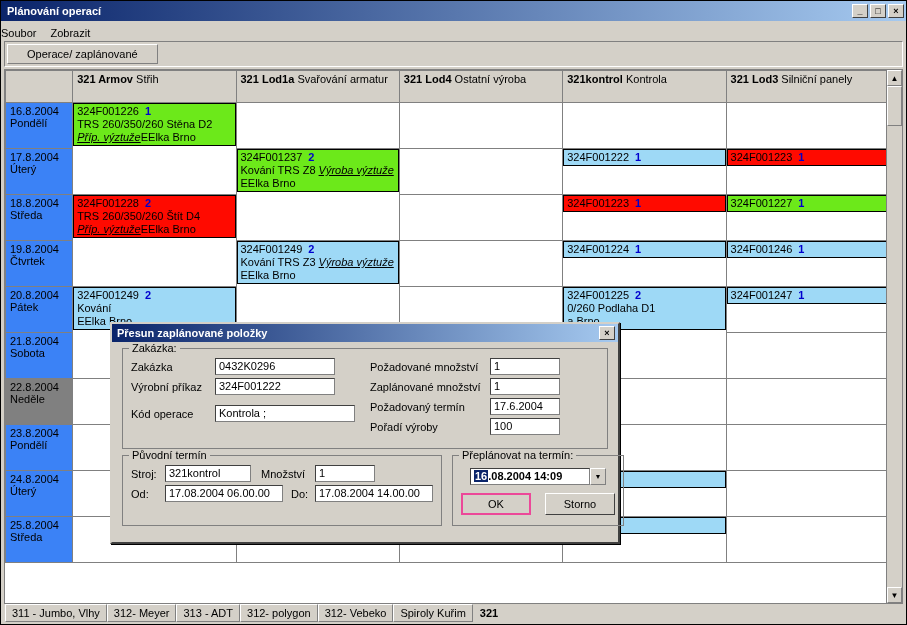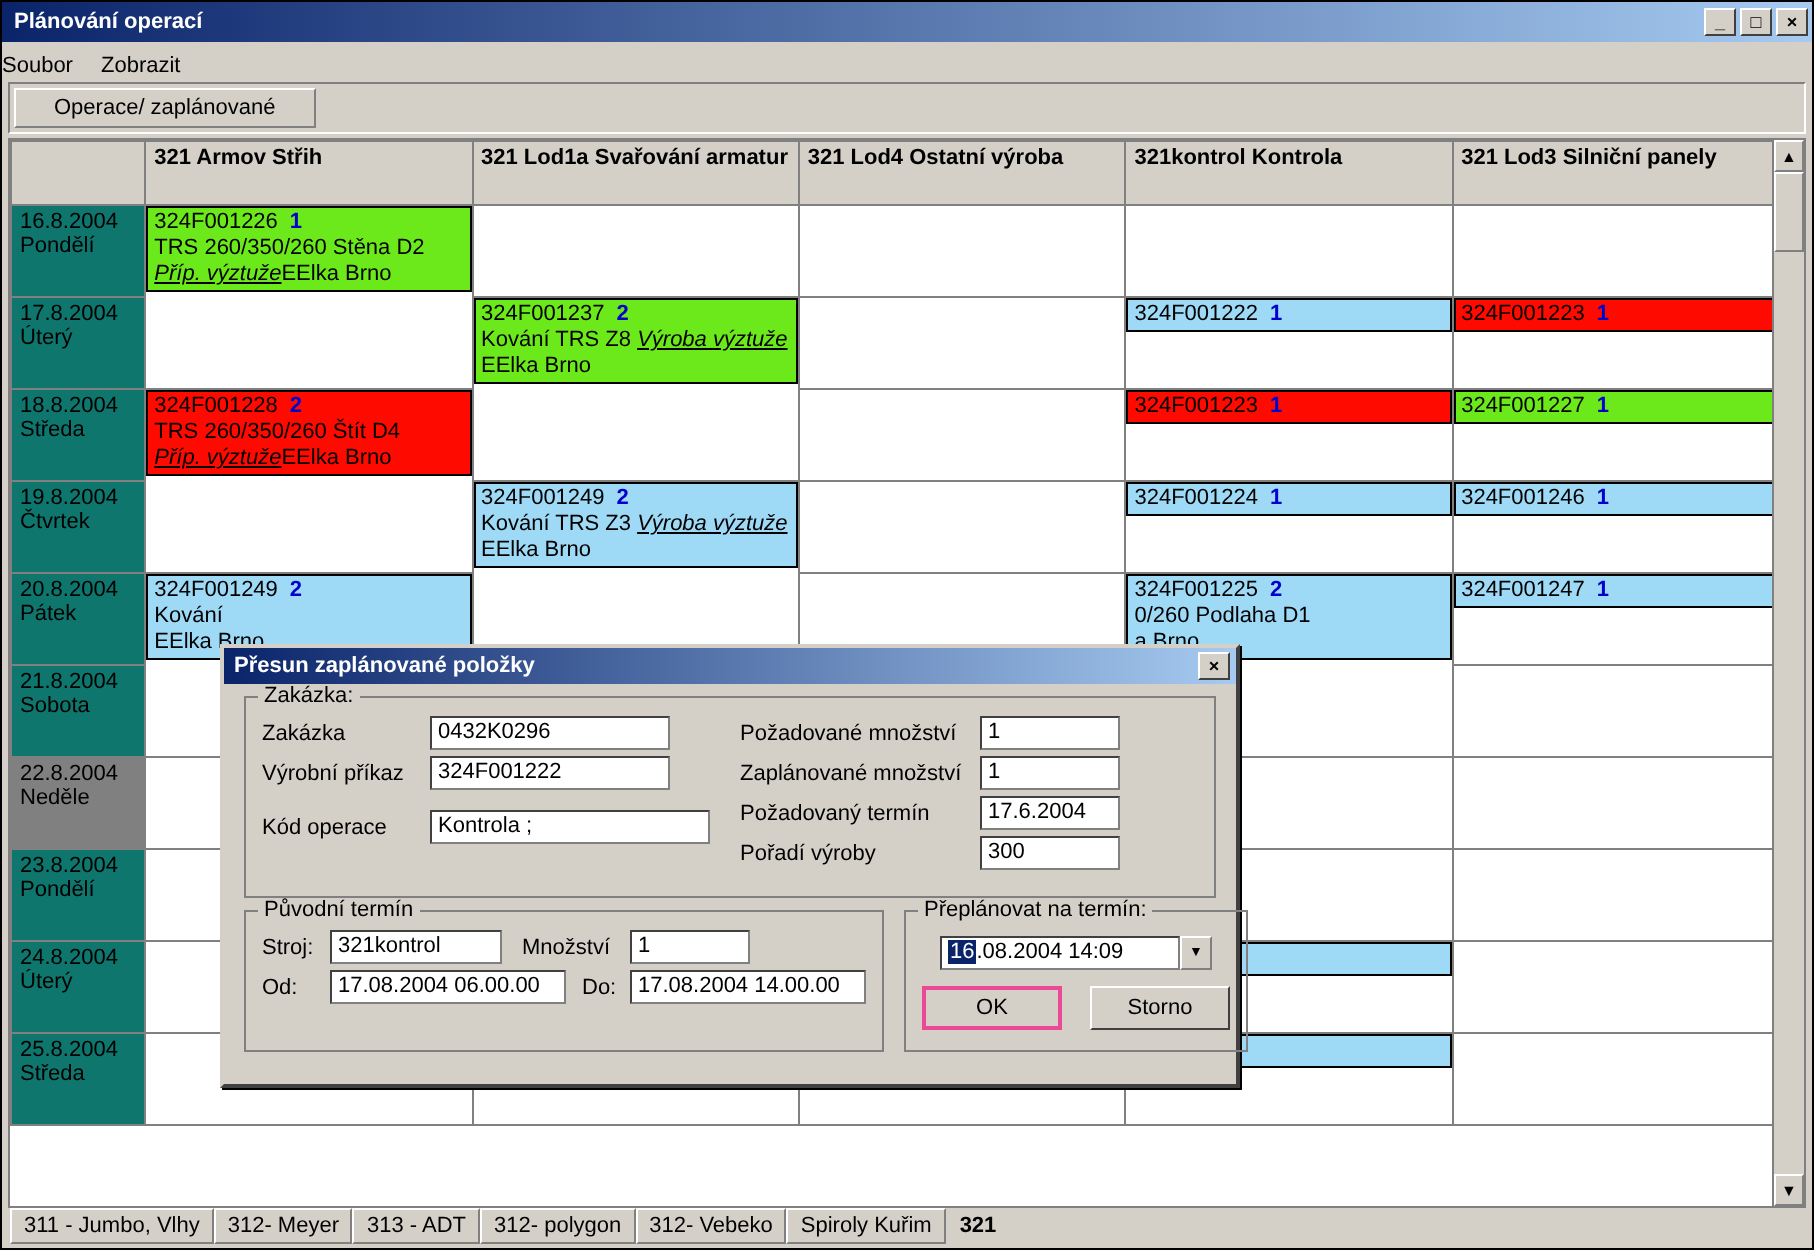--- a/index.html
+++ b/index.html
@@ -13,22 +13,22 @@
 .tbtn { width: 16px; height: 14px; background: #D4D0C8; border: 1px solid #fff; border-right-color:#404040; border-bottom-color:#404040; display:flex; align-items:center; justify-content:center; font-size:9px; font-family:Marlett,Arial; color:#000; cursor:default; }
 .menubar { height: 18px; display:flex; align-items:flex-end; padding: 0 0; gap: 14px; color:#000; }
 .toolbar { height: 26px; border: 1px solid #808080; border-right-color:#fff; border-bottom-color:#fff; margin: 2px 3px; display:flex; align-items:center; padding:2px; }
 .tbutton { padding: 3px 19px; border:1px solid #808080; border-left-color:#fff; border-top-color:#fff; background:#D4D0C8; cursor:default; }
 
 
 .grid-wrap { flex:1; margin: 0 3px; border:1px solid #808080; background:#fff; position:relative; overflow:hidden; }
 .grid-inner { position:absolute; inset:0; overflow:hidden; }
 table.planner { border-collapse: collapse; width: 885px; table-layout:fixed; }
 table.planner th, table.planner td { border:1px solid #808080; vertical-align:top; padding:0; }
-table.planner th { background:#D4D0C8; text-align:left; padding:2px 4px; font-weight:bold; height:32px;margin-top:36px; }
-table.planner td.daycell { background:#0f766e; padding:2px 4px; height:46px; width:67px; }
+table.planner th { background:#D4D0C8; text-align:left; padding:2px 4px; font-weight:normal; height:32px;margin-top:36px; }
+table.planner td.daycell { background:#3b82f6; padding:2px 4px; height:46px; width:67px; }
 table.planner td.daycell.grey { background:#808080; }
 table.planner td.slot { background:#fff; }
 .colw0 { width:67px; } .colw { width:163px; }
 
 .oper { padding:1px 3px; font-size:11px; line-height:13px; border:1px solid #000; }
 .oper .code { font-weight:normal; }
 .oper .count { color:#0000CD; font-weight:bold; margin-left:6px; }
 .oper .ital { font-style: italic; text-decoration: underline; }
 .green { background:#6CE91A; }
 .red   { background:#FF0A00; color:#000; }
@@ -54,21 +54,21 @@
 .fieldset { border:1px solid #808080; padding:6px 8px 10px 8px; margin-bottom:6px; position:relative; }
 .fieldset > legend, .fs-label { position:absolute; top:-7px; left:6px; background:#D4D0C8; padding:0 3px; }
 .frow { display:flex; align-items:center; margin:3px 0; }
 .frow label { width:84px; }
 .frow .inp, .inp { border:1px solid #808080; border-top-color:#404040; border-left-color:#404040; background:#fff; color:#000; padding:1px 3px; height:17px; }
 .cols2 { display:flex; gap:10px; }
 .cols2 .c { flex:1; }
 .dbtns { display:flex; justify-content:center; gap:14px; margin-top:8px; }
 .dbtn { width:70px; height:22px; background:#D4D0C8; border:1px solid #404040; border-top-color:#fff; border-left-color:#fff; cursor:default; }
 .dbtn.def { border:2px solid #ec4899; }
-.combo { display:flex; }
+.combo { display:flex;font-weight:bold; }
 .combo .inp { width:120px; }
 .combo .drop { width:16px; height:17px; background:#D4D0C8; border:1px solid #808080; border-left-color:#fff; border-top-color:#fff; display:flex; align-items:center; justify-content:center; font-size:7px; }
 .sel-blue { background:#0A246A; color:#fff; padding:0 1px; }
 </style>
 </head>
 <body>
 
 <div class="win">
 
   <div class="titlebar">
@@ -299,21 +299,21 @@
           <div class="frow">
               <label style="width:120px">Zaplánované množství</label>
               <div class="inp" style="width:70px">1</div>
             </div>
           <div class="frow">
               <label style="width:120px">Požadovaný termín</label>
               <div class="inp" style="width:70px">17.6.2004</div>
             </div>
           <div class="frow">
               <label style="width:120px">Pořadí výroby</label>
-              <div class="inp" style="width:70px">300</div>
+              <div class="inp" style="width:70px">100</div>
             </div>
         </div>
       </div>
     </div>
 
     <div class="cols2">
       <div class="fieldset" style="flex:1.6">
         <span class="fs-label">Původní termín</span>
         <div class="frow">
           <label style="width:34px">Stroj:</label>

